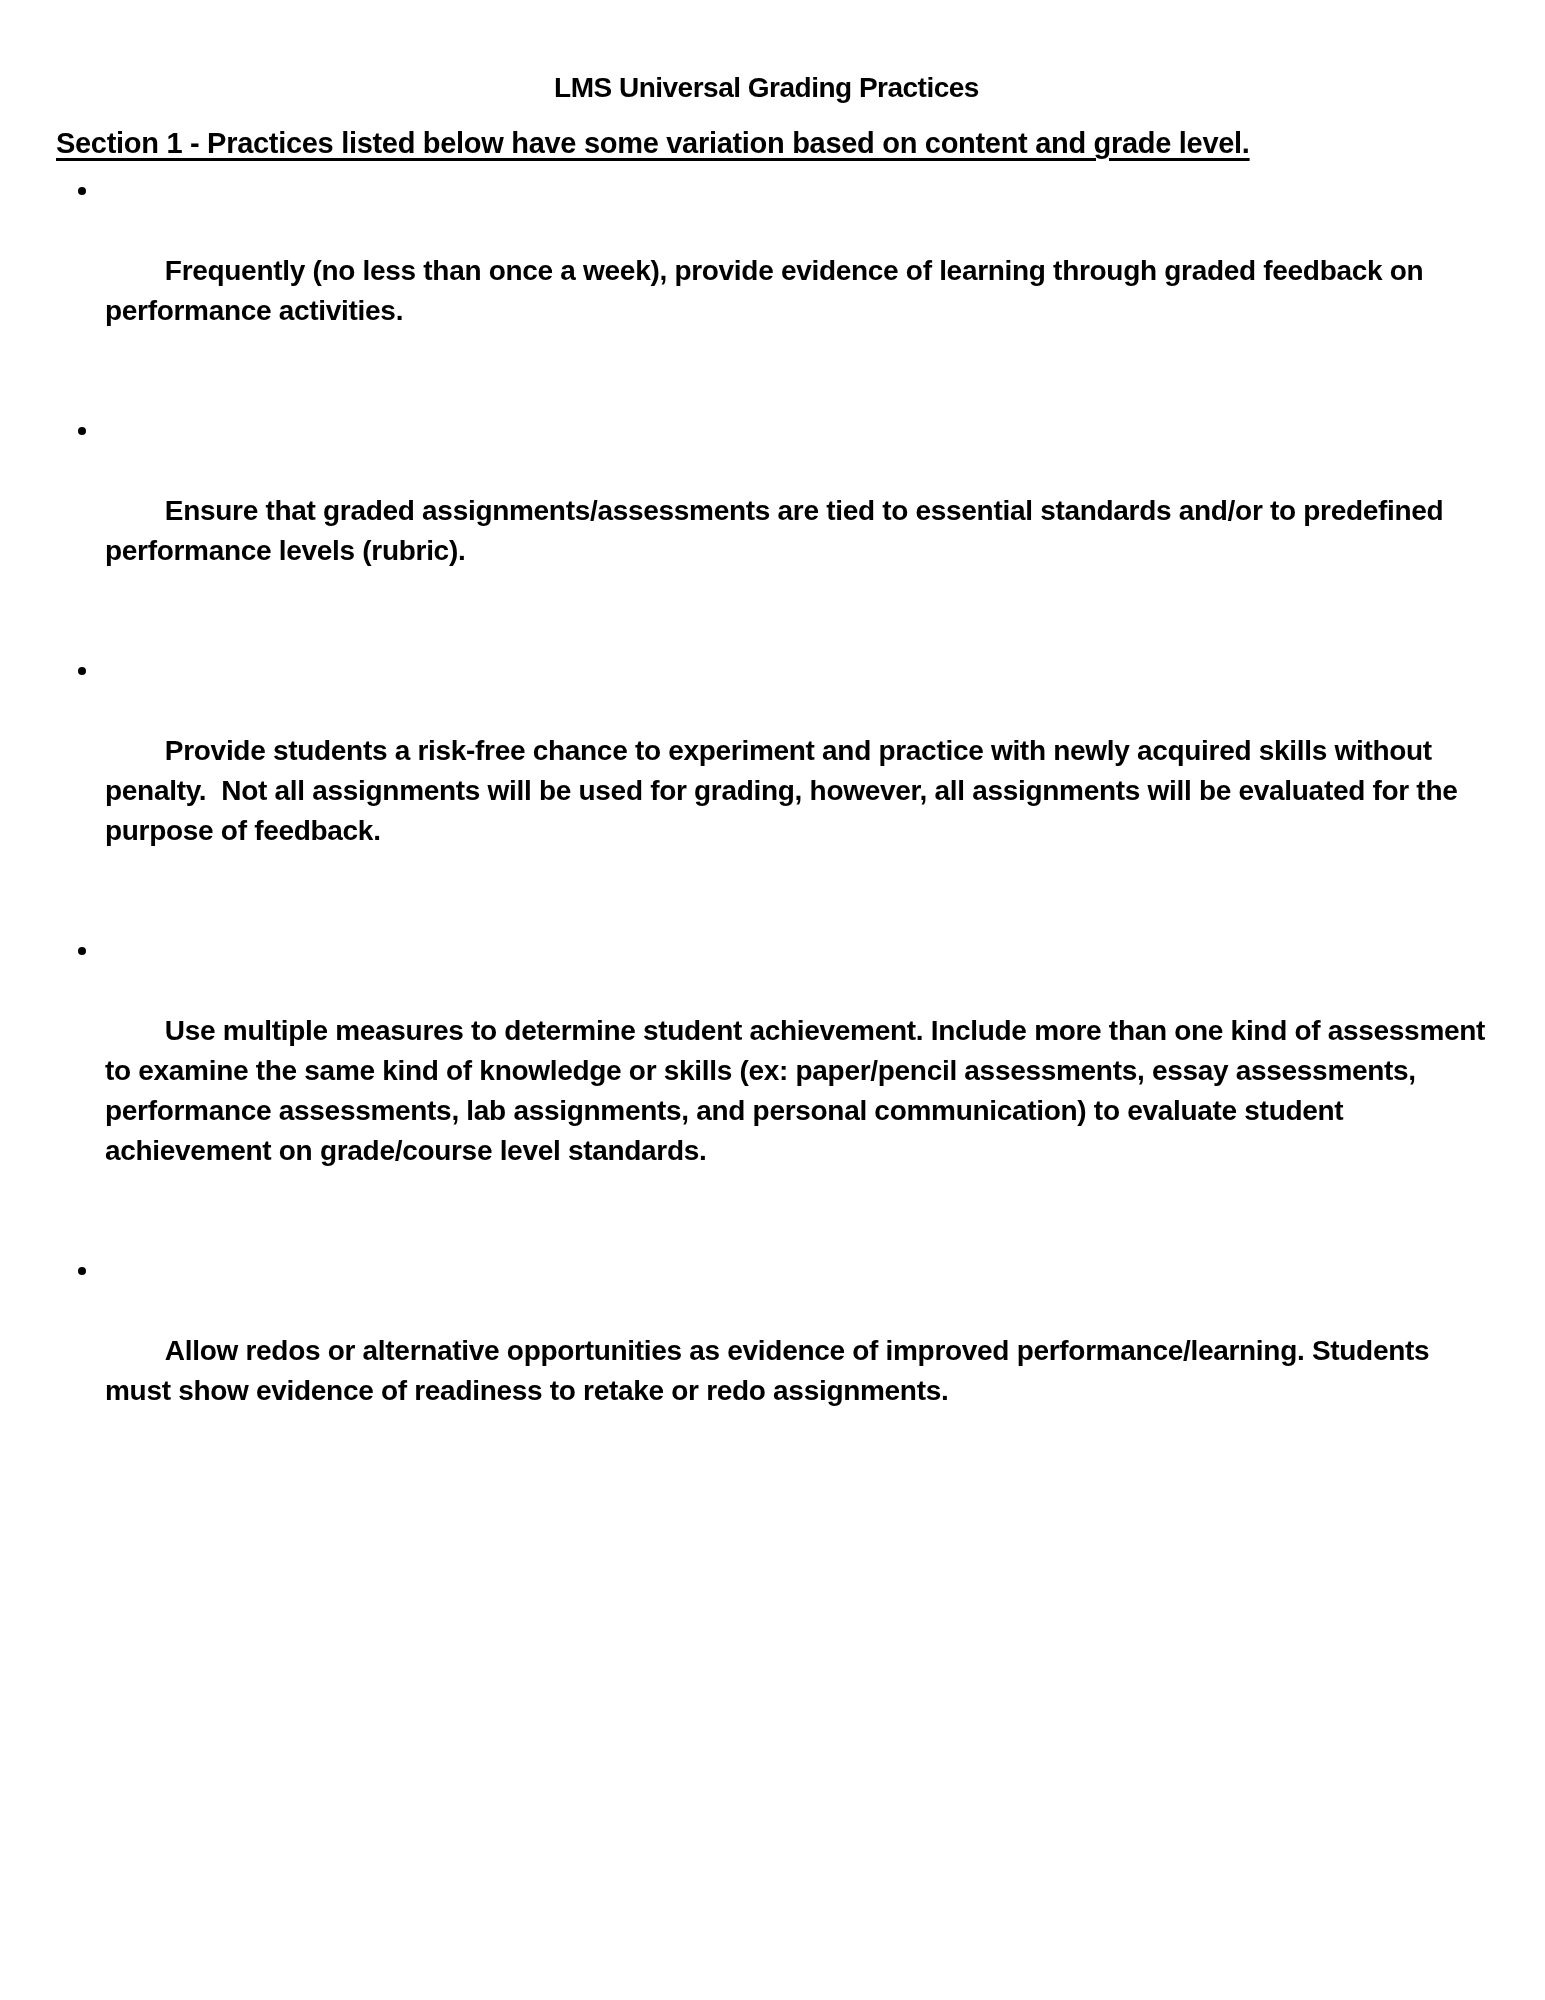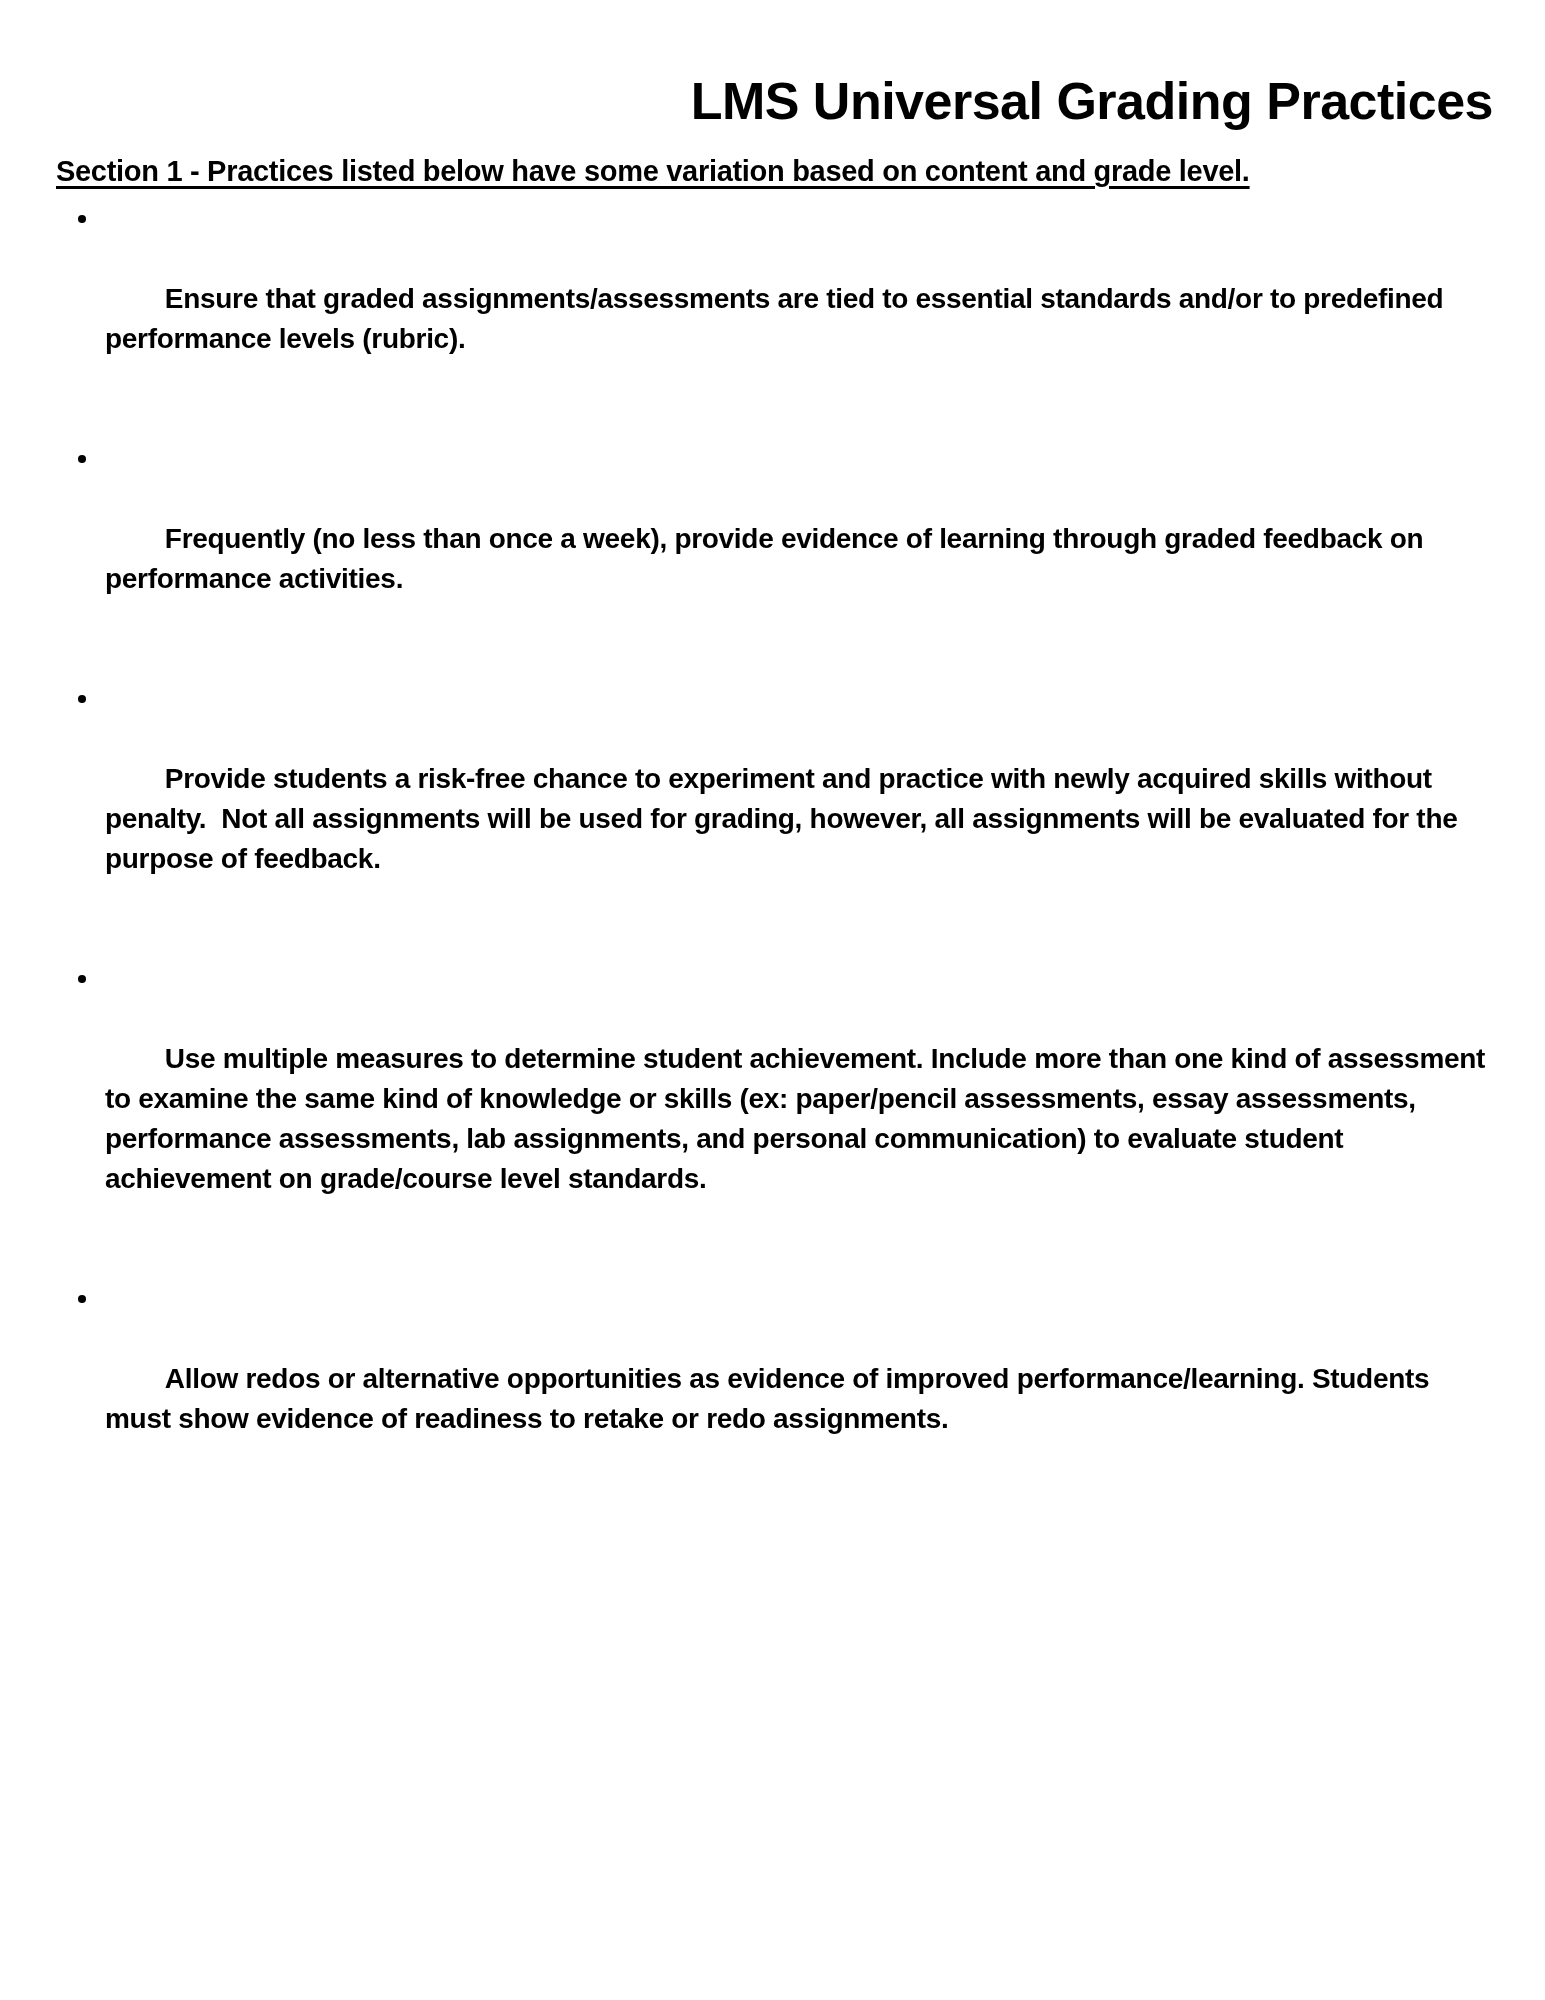--- a/index.html
+++ b/index.html
@@ -12,23 +12,23 @@
     background: #ffffff;
     font-family: "Liberation Sans", sans-serif;
     font-weight: bold;
     color: #000000;
     overflow: hidden;
   }
   .content {
     padding: 72px 52px 0 40px;
   }
   .doc-title {
-    font-size: 52px;
+    font-size: 28px;
     line-height: 1.15;
-    text-align: right;
+    text-align: center;
     letter-spacing: -0.5px;
     font-weight: bold;
   }
   .section-heading {
     margin-top: 20px;
     font-size: 29px;
     line-height: 1.35;
     letter-spacing: -0.3px;
     font-weight: bold;
     text-decoration: underline;
@@ -65,25 +65,25 @@
 <div class="page">
   <div class="content">
 
     <h1 class="doc-title">LMS Universal Grading Practices</h1>
 
     <h2 class="section-heading">Section 1 - Practices listed below have some variation based on content and grade level.</h2>
 
     <ul class="practices">
       <li>
         <span class="dot"></span>
-        <span>Ensure that graded assignments/assessments are tied to essential standards and/or to predefined performance levels (rubric).</span>
+        <span>Frequently (no less than once a week), provide evidence of learning through graded feedback on performance activities.</span>
       </li>
       <li>
         <span class="dot"></span>
-        <span>Frequently (no less than once a week), provide evidence of learning through graded feedback on performance activities.</span>
+        <span>Ensure that graded assignments/assessments are tied to essential standards and/or to predefined performance levels (rubric).</span>
       </li>
       <li>
         <span class="dot"></span>
         <span>Provide students a risk-free chance to experiment and practice with newly acquired skills without penalty.  Not all assignments will be used for grading, however, all assignments will be evaluated for the purpose of feedback.</span>
       </li>
       <li>
         <span class="dot"></span>
         <span>Use multiple measures to determine student achievement. Include more than one kind of assessment to examine the same kind of knowledge or skills (ex: paper/pencil assessments, essay assessments, performance assessments, lab assignments, and personal communication) to evaluate student achievement on grade/course level standards.</span>
       </li>
       <li>

